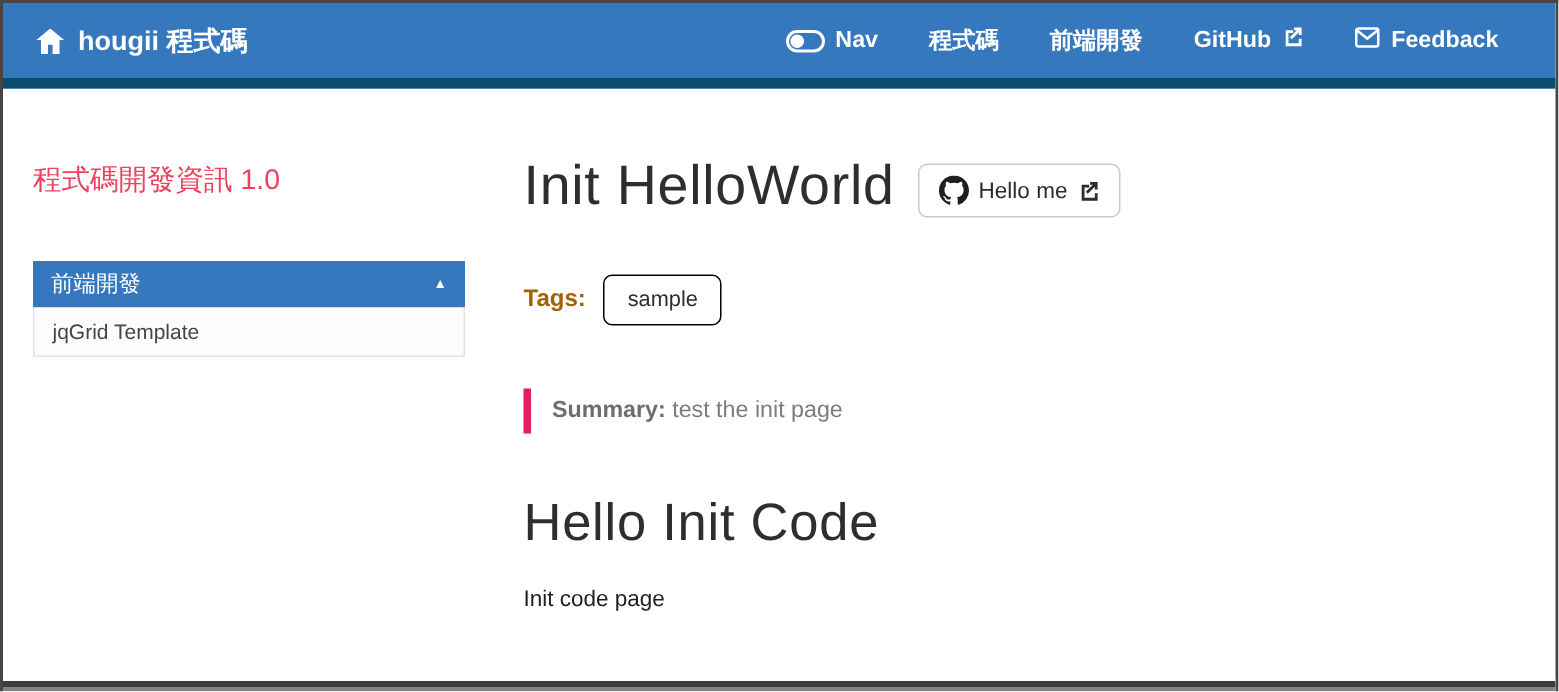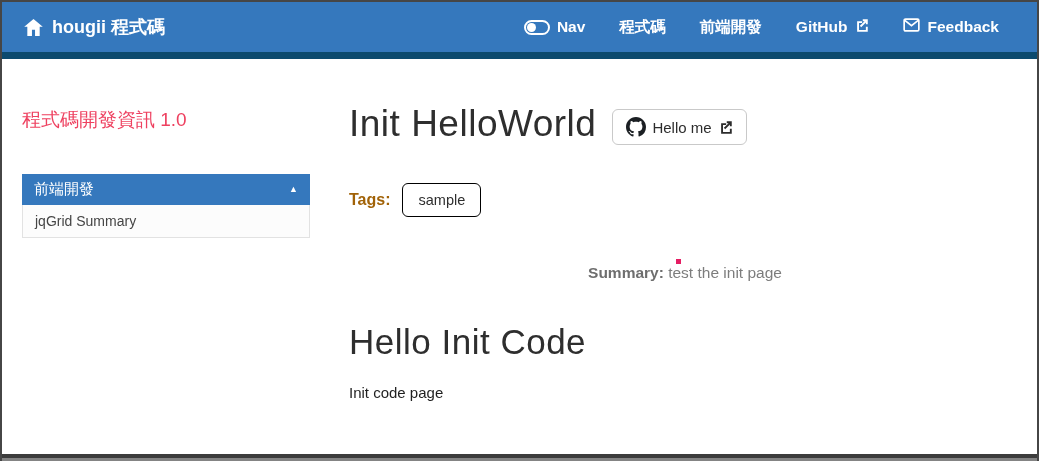--- a/index.html
+++ b/index.html
@@ -173,21 +173,20 @@
     color: #2e2e2e;
     cursor: pointer;
     font-family: inherit;
   }
 
   .summary-block {
     margin-top: 42px;
     margin-left: 0;
     display: flex;
     align-items: center;
-    flex-direction: column;
   }
   .summary-bar {
     width: 5px;
     height: 30px;
     background: #e51d63;
     flex: 0 0 5px;
   }
   .summary-text {
     margin-left: 14px;
     font-size: 15.5px;
@@ -256,21 +255,21 @@
 
   <div class="content">
 
     <div class="sidebar">
       <div class="sidebar-title">程式碼開發資訊 1.0</div>
       <div class="accordion">
         <div class="accordion-header">
           <span>前端開發</span>
           <span class="triangle-up">▲</span>
         </div>
-        <div class="accordion-item">jqGrid Summary</div>
+        <div class="accordion-item">jqGrid Template</div>
       </div>
     </div>
 
     <div class="main">
       <div class="title-row">
         <h1 class="page-title">Init HelloWorld</h1>
         <button class="edit-btn">
           <span>
             <svg width="20" height="20" viewBox="0 0 16 16" fill="#1b1f23">
               <path d="M8 0C3.58 0 0 3.58 0 8c0 3.54 2.29 6.53 5.47 7.59.4.07.55-.17.55-.38 0-.19-.01-.82-.01-1.49-2.01.37-2.53-.49-2.69-.94-.09-.23-.48-.94-.82-1.13-.28-.15-.68-.52-.01-.53.63-.01 1.08.58 1.23.82.72 1.21 1.87.87 2.33.66.07-.52.28-.87.51-1.07-1.78-.2-3.64-.89-3.64-3.95 0-.87.31-1.59.82-2.15-.08-.2-.36-1.02.08-2.12 0 0 .67-.21 2.2.82.64-.18 1.32-.27 2-.27s1.36.09 2 .27c1.53-1.04 2.2-.82 2.2-.82.44 1.1.16 1.92.08 2.12.51.56.82 1.27.82 2.15 0 3.07-1.87 3.75-3.65 3.95.29.25.54.73.54 1.48 0 1.07-.01 1.93-.01 2.2 0 .21.15.46.55.38A8.01 8.01 0 0 0 16 8c0-4.42-3.58-8-8-8z"></path>

